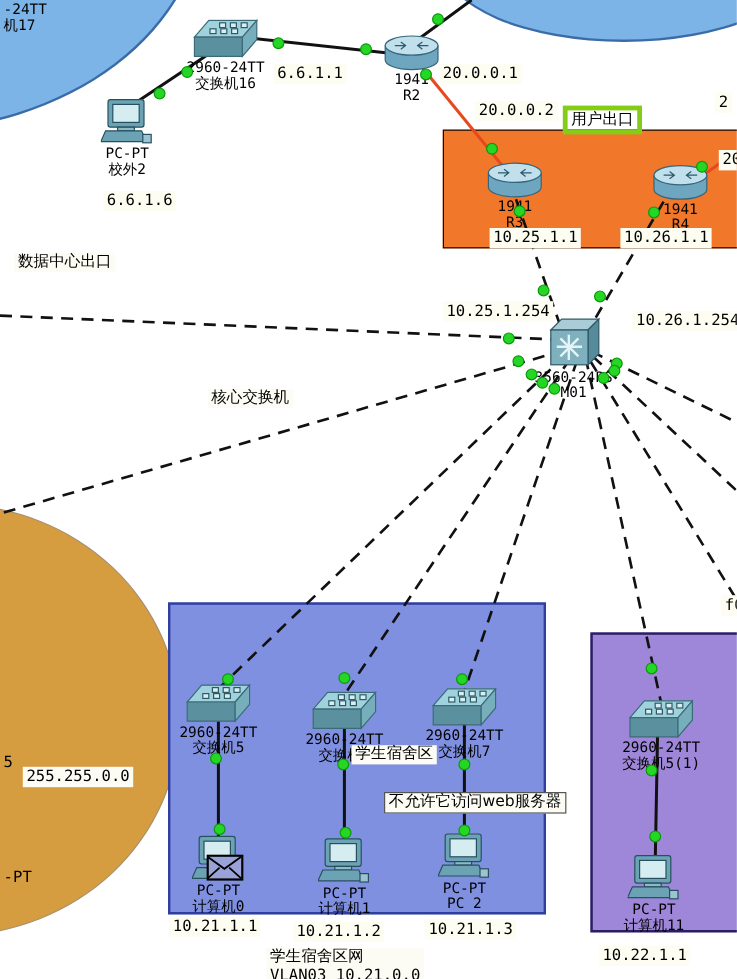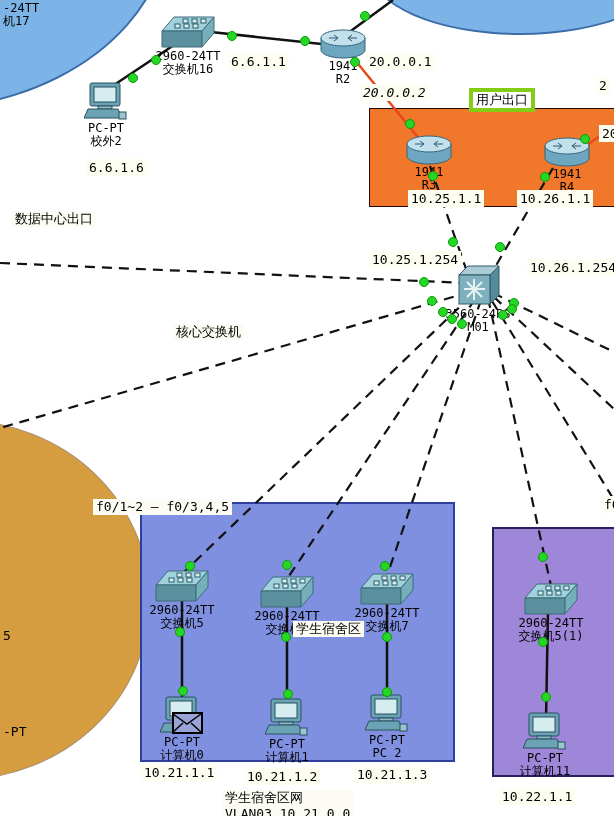--- a/index.html
+++ b/index.html
@@ -262,21 +262,21 @@
       <rect x="14" y="24" width="14" height="3" fill="#8fb9c6" stroke="#27505f"></rect>
       <polygon points="4,27 34,27 38,36 0,36" fill="#6ba3b5" stroke="#27505f"></polygon>
       <rect x="35" y="30" width="7" height="7" fill="#9cc3cf" stroke="#27505f"></rect>
     </svg>
     <span class="dev-label">PC-PT</span>
     <span class="dev-label">计算机11</span>
   </div>
 
   <div class="chip" style="left:228px;top:53px;">6.6.1.1</div>
   <div class="chip" style="left:366px;top:37px;margin-top:16px;">20.0.0.1</div>
-  <div class="chip" style="left:360px;top:84px;font-style:italic;">20.0.0.2</div>
+  <div class="chip" style="left:396px;top:84px;">20.0.0.2</div>
   <div class="chip" style="left:408px;top:190px;">10.25.1.1</div>
   <div class="chip" style="left:517px;top:190px;">10.26.1.1</div>
   <div class="chip" style="left:369px;top:251px;">10.25.1.254</div>
   <div class="chip" style="left:527px;top:259px;">10.26.1.254</div>
   <div class="chip" style="left:86px;top:159px;">6.6.1.6</div>
   <div class="chip" style="left:141px;top:764px;">10.21.1.1</div>
   <div class="chip" style="left:244px;top:768px;">10.21.1.2</div>
   <div class="chip" style="left:354px;top:766px;">10.21.1.3</div>
   <div class="chip" style="left:499px;top:788px;">10.22.1.1</div>
 
@@ -284,24 +284,25 @@
   <div class="chip" style="left:599px;top:125px;">20</div>
   <div class="chip" style="left:601px;top:496px;">f0</div>
   <div class="note plain" style="left:0px;top:628px;">5</div>
   <div class="note plain" style="left:0px;top:724px;">-PT</div>
   <div class="note plain" style="left:0px;top:0px;font-size:12px;">-24TT</div>
   <div class="note plain" style="left:0px;top:13px;font-size:12px;">机17</div>
 
   <div class="note" style="left:12px;top:211px;font-family:'DejaVu Sans',sans-serif;">数据中心出口</div>
   <div class="note" style="left:173px;top:324px;font-family:'DejaVu Sans',sans-serif;">核心交换机</div>
   <div class="note frame" style="left:469px;top:88px;z-index:12;font-family:'DejaVu Sans',sans-serif;">用户出口</div>
-  <div class="note" style="left:93px;top:499px;">f0/1~2 — f0/3,4,5</div>
   <div class="note" style="left:293px;top:621px;font-family:'DejaVu Sans',sans-serif;">学生宿舍区</div>
+  <div class="note bordered" style="left:320px;top:660px;font-family:'DejaVu Sans',sans-serif;">不允许它访问web服务器</div>
 
   <div class="note" style="left:19px;top:639px;line-height:17px;">
+    <div>255.255.0.0</div>
   </div>
 
   <div class="note" style="left:222px;top:790px;line-height:16px;">
     <div style="font-family:'DejaVu Sans',sans-serif;">学生宿舍区网</div>
     <div>VLAN03  10.21.0.0</div>
   </div>
 
   <div class="dot" style="left:128px;top:73px;"></div>
   <div class="dot" style="left:151px;top:55px;"></div>
   <div class="dot" style="left:227px;top:31px;"></div>

